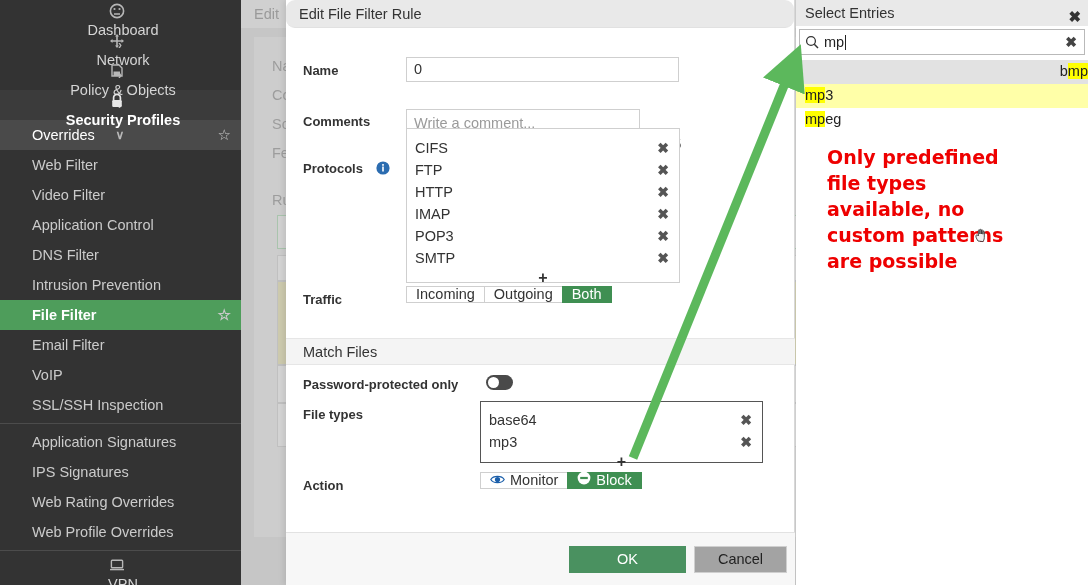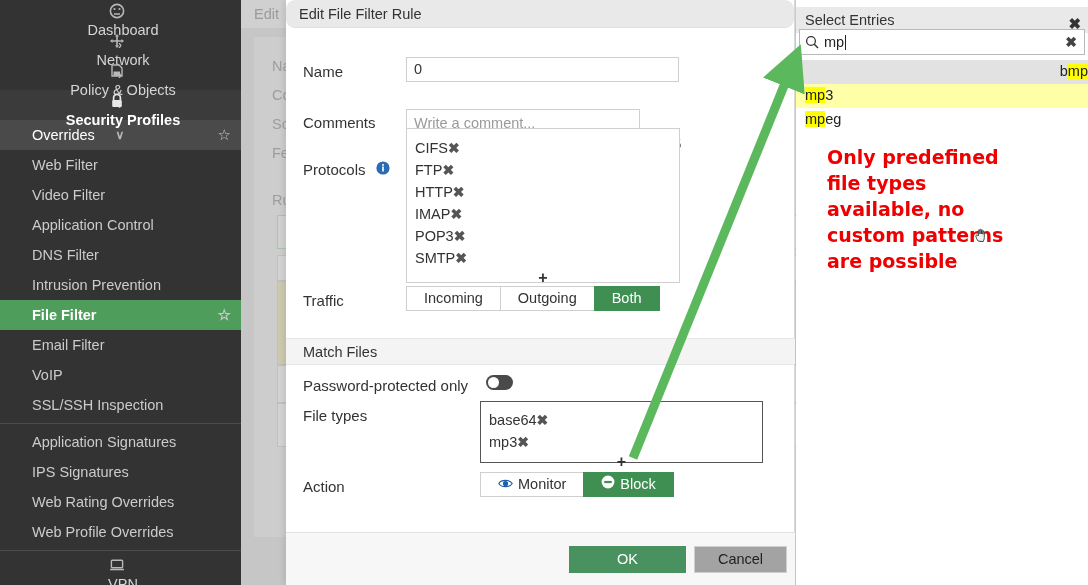--- a/index.html
+++ b/index.html
@@ -62,48 +62,48 @@
     position: absolute; left: 286px; top: 0; width: 509px; height: 585px;
     background: #ffffff; border-right: 1px solid #d8d8d8;
     box-shadow: -2px 0 6px rgba(0,0,0,0.10);
   }
   #dlg-title {
     height: 28px; background: #e9e9e9; color: #333;
     font-size: 14.5px; line-height: 28px; padding-left: 13px;
     border-bottom: 1px solid #e1e1e1; white-space: nowrap; border-radius: 9px;
   }
   #dlg-body { position: absolute; left: 0; top: 28px; width: 509px; height: 504px; }
-  .flabel { color: #333; font-size: 15px; white-space: nowrap; }
+  .flabel { color: #333; font-size: 13px; white-space: nowrap; font-weight: bold; }
 
   .txtinput {
     border: 1px solid #cfcfcf; background: #fff; height: 25px;
     font-size: 14.5px; color: #333; padding: 0 7px; line-height: 23px;
     display: block;
   }
   .txtarea {
     border: 1px solid #cfcfcf; background: #fff;
     font-size: 14.5px; color: #9a9a9a; padding: 5px 7px;
     position: relative;
   }
   .resize-grip { position: absolute; right: 2px; bottom: 1px; width: 9px; height: 9px; }
   .charcount { font-size: 14.5px; color: #333; white-space: nowrap; }
 
   .listbox { border: 1px solid #cfcfcf; background: #fff; position: relative; }
   .listbox.focused { border: 1px solid #555555; }
   .lb-item {
-    display: flex; align-items: center; justify-content: flex-start;
+    display: flex; align-items: center; justify-content: space-between;
     height: 22px; padding: 0 10px 0 8px; font-size: 14.5px; color: #333;
   }
   .lb-x { color: #555; font-size: 14px; font-weight: bold; line-height: 1; cursor: pointer; }
   .lb-plus { text-align: center; font-size: 16px; font-weight: bold; color: #333; height: 20px; line-height: 18px; }
 
   .btngroup { display: inline-flex; border: 0; }
   .btngroup > div {
-    border: 1px solid #cfcfcf; height: 25px; line-height: 23px;
-    padding: 0 17px; font-size: 14.5px; background: #fff; color: #333;
+    border: 1px solid #cfcfcf; height: 17px; line-height: 23px;
+    padding: 0 9px; font-size: 14.5px; background: #fff; color: #333;
     margin-left: -1px; white-space: nowrap; display: flex; align-items: center; gap: 5px;
   }
   .btngroup > div:first-child { margin-left: 0; }
   .btngroup > div.on { background: #3f8f52; border-color: #3f8f52; color: #fff; }
 
   .section-head {
     position: absolute; left: 0; width: 509px; height: 27px;
     background: #f4f4f4; border-top: 1px solid #e6e6e6; border-bottom: 1px solid #e6e6e6;
     font-size: 14.5px; color: #333; line-height: 26px; padding-left: 17px;
   }
@@ -129,21 +129,21 @@
   #btn-cancel { left: 408px; width: 93px; background: #a3a3a3; color: #222; border: 1px solid #cfcfcf; }
 
   
   #entries {
     position: absolute; left: 796px; top: 0; width: 292px; height: 585px;
     background: #ffffff;
   }
   #en-title {
     height: 26px; background: #e9e9e9; color: #333;
     font-size: 14.5px; line-height: 26px; padding-left: 9px;
-    position: relative; white-space: nowrap; margin-top: 7px;
+    position: relative; white-space: nowrap;
   }
   #en-close {
     position: absolute; right: 7px; top: 4px; font-size: 15px; font-weight: bold; color: #333; cursor: pointer;
   }
   #en-search {
     position: absolute; left: 3px; top: 29px; width: 286px; height: 26px;
     border: 1px solid #b9b9b9; background: #fff; display: flex; align-items: center;
   }
   #en-search .sico { width: 24px; display: flex; justify-content: center; align-items: center; }
   #en-search .sval { flex: 1 1 auto; font-size: 14.5px; color: #222; position: relative; }

